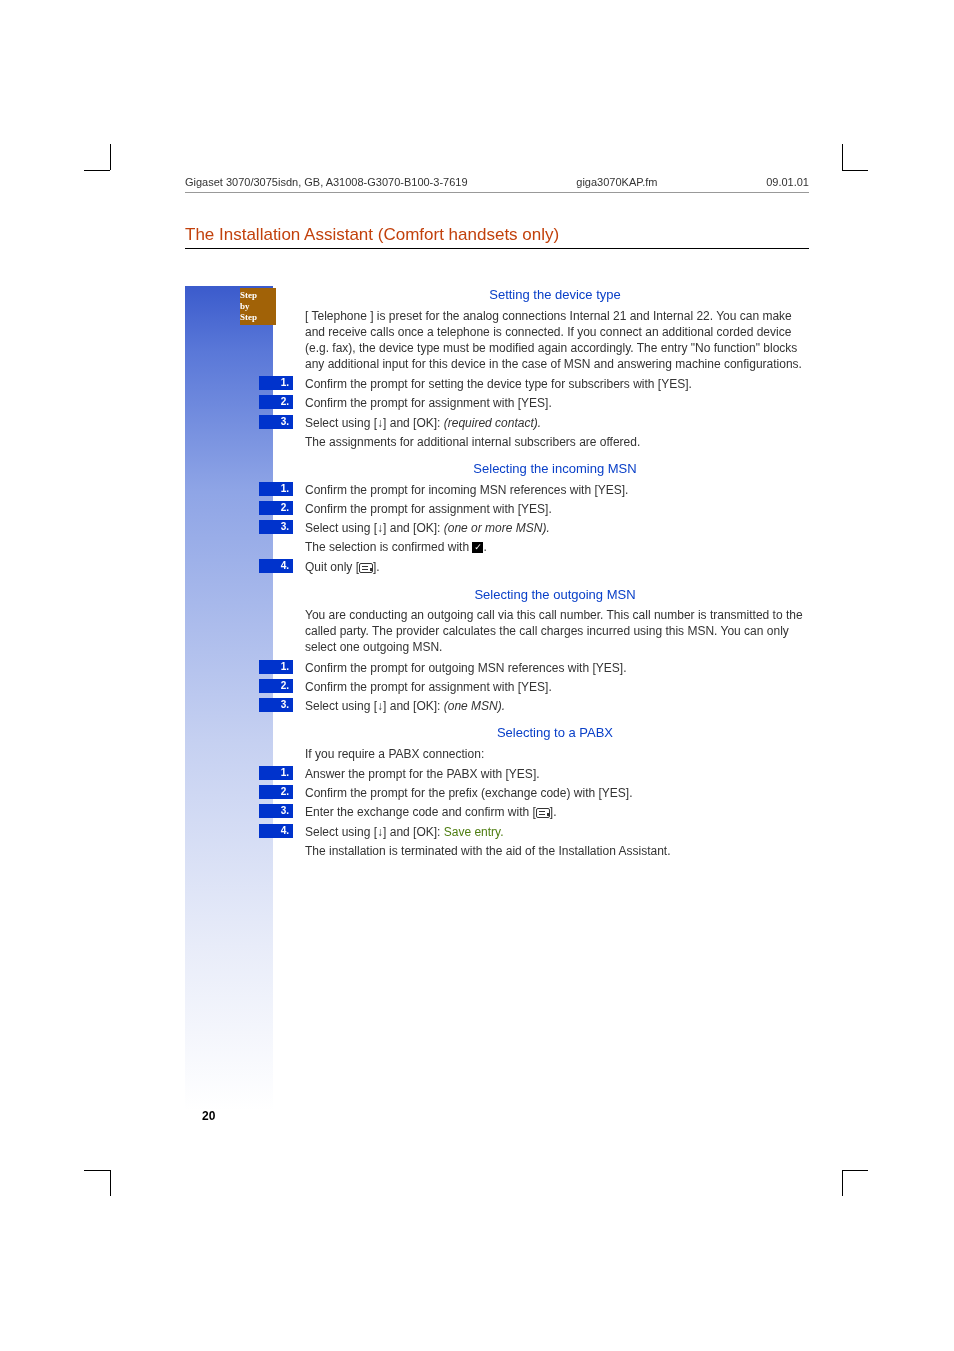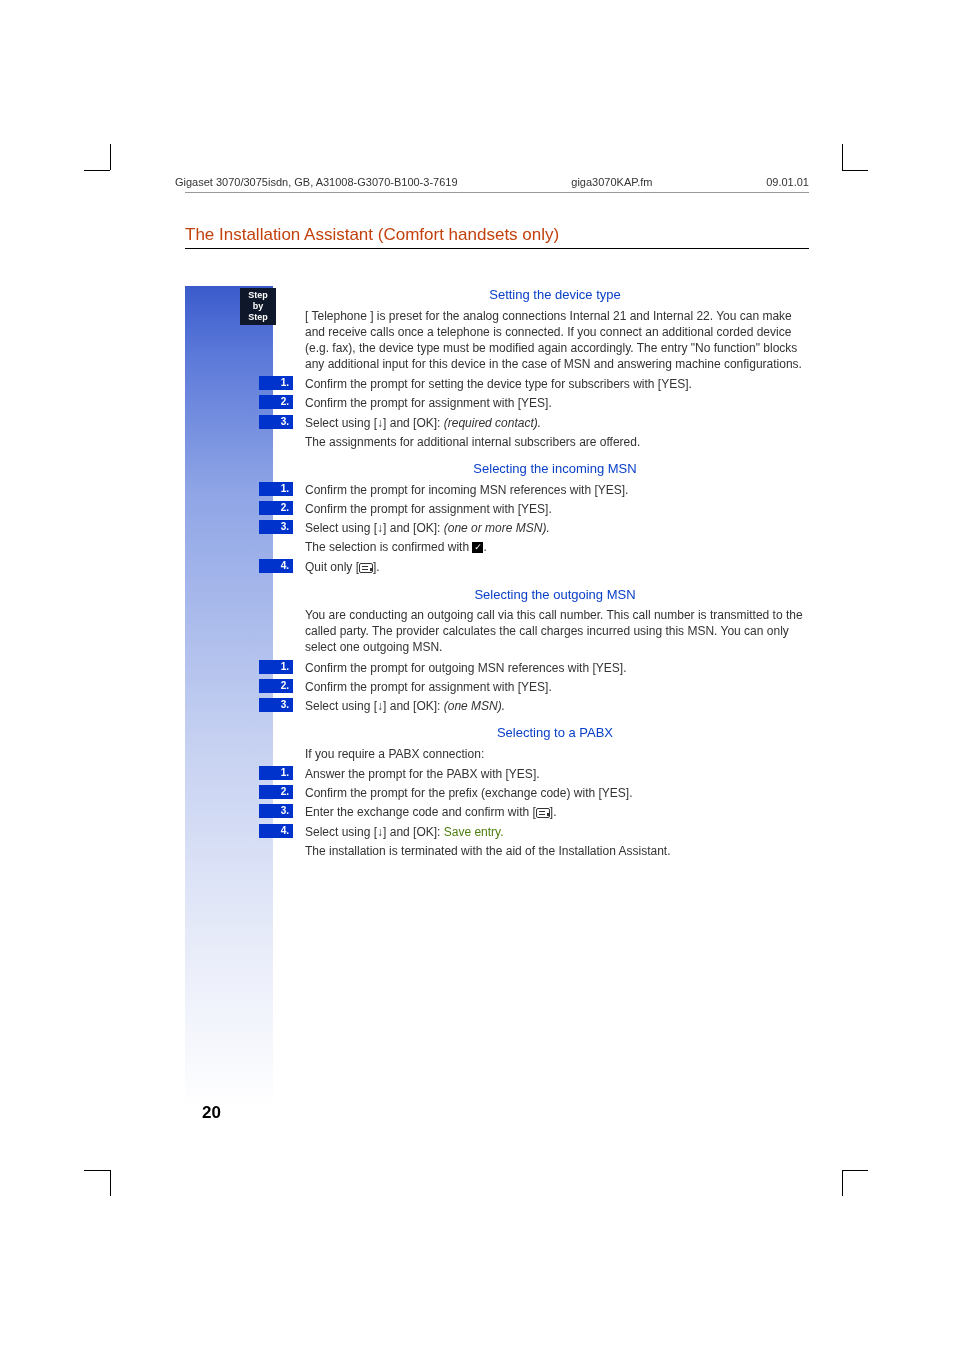--- a/index.html
+++ b/index.html
@@ -17,21 +17,21 @@
   .cm-tr-h { top: 170px; left: 842px; width: 26px; height: 1px; }
   .cm-tr-v { top: 144px; left: 842px; width: 1px; height: 26px; }
   .cm-bl-h { top: 1170px; left: 84px; width: 26px; height: 1px; }
   .cm-bl-v { top: 1170px; left: 110px; width: 1px; height: 26px; }
   .cm-br-h { top: 1170px; left: 842px; width: 26px; height: 1px; }
   .cm-br-v { top: 1170px; left: 842px; width: 1px; height: 26px; }
 
   .header-line {
     position: absolute;
     top: 176px;
-    left: 175px;
+    left: 185px;
     right: 145px;
     font-size: 11px;
     color: #333;
     display: flex;
     justify-content: space-between;
   }
   .header-rule {
     position: absolute;
     top: 192px;
     left: 185px;
@@ -59,27 +59,28 @@
     left: 185px;
     width: 88px;
     bottom: 240px;
     background: linear-gradient(to bottom, #3b5bcc 0%, #5a78d8 8%, #8fa5e6 25%, #c5d0f1 55%, #e8ecf9 80%, #fff 100%);
   }
   .badge {
     position: absolute;
     top: 288px;
     left: 240px;
     width: 36px;
-    background: #0f172a;
+    background: #a16207;
     color: #fff;
     font-size: 9px;
     font-weight: bold;
-    text-align: center;
+    text-align: left;
     line-height: 11px;
     padding: 2px 0;
+    font-family: Liberation Serif, serif;
   }
   .content {
     position: absolute;
     top: 286px;
     left: 305px;
     width: 500px;
     font-size: 12px;
     color: #333;
     line-height: 1.35;
   }
@@ -120,21 +121,21 @@
                 linear-gradient(#333, #333) 2px 5px/6px 1px no-repeat,
                 linear-gradient(#333, #333) 2px 8px/6px 1px no-repeat,
                 linear-gradient(#333, #333) 10px 4px/3px 3px no-repeat;
     vertical-align: middle;
     border-radius: 2px;
   }
   .pagenum {
     position: absolute;
     bottom: 228px;
     left: 202px;
-    font-size: 17px;
+    font-size: 12px;
     font-weight: bold;
   }
 </style>
 </head>
 <body>
 
 <div class="crop-mark cm-tl-h"></div>
 <div class="crop-mark cm-tl-v"></div>
 <div class="crop-mark cm-tr-h"></div>
 <div class="crop-mark cm-tr-v"></div>

